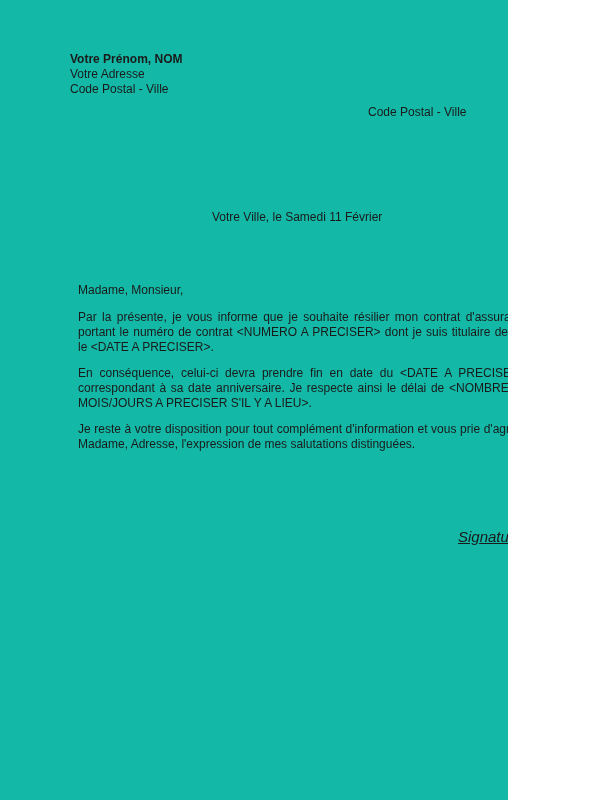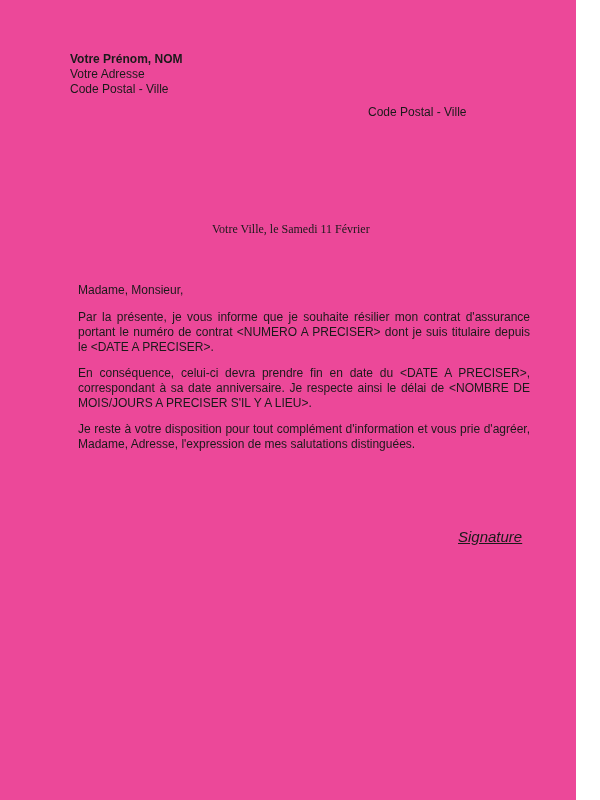--- a/index.html
+++ b/index.html
@@ -2,23 +2,23 @@
 <html><head>
 <meta charset="utf-8">
 <style>
   html, body {
     margin: 0;
     padding: 0;
     background: #ffffff;
   }
   .page {
     position: relative;
-    width: 576px;
+    width: 508px;
     height: 800px;
-    background: #ec4899;
+    background: #14b8a6;
     font-family: "Liberation Sans", sans-serif;
     font-size: 12px;
     line-height: 15px;
     color: #1a1a1a;
     overflow: hidden;
   }
   .sender-block {
     position: absolute;
     left: 70px;
     top: 52px;
@@ -27,22 +27,21 @@
     position: absolute;
     left: 368px;
     top: 105px;
   }
   .block-name {
     font-weight: 700;
   }
   .date-line {
     position: absolute;
     left: 212px;
-    top: 222px;
-    font-family: Liberation Serif, serif;
+    top: 210px;
   }
   .letter-body {
     position: absolute;
     left: 70px;
     top: 283px;
     width: 460px;
   }
   .salutation {
     margin: 0 0 12px 8px;
   }

